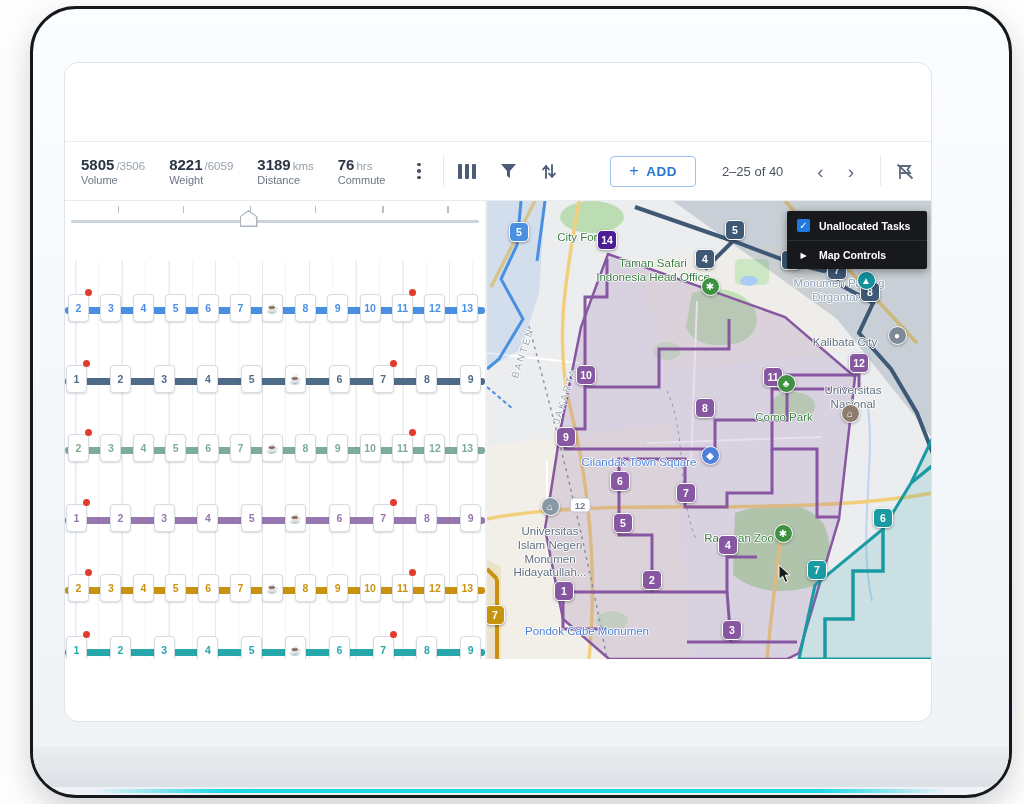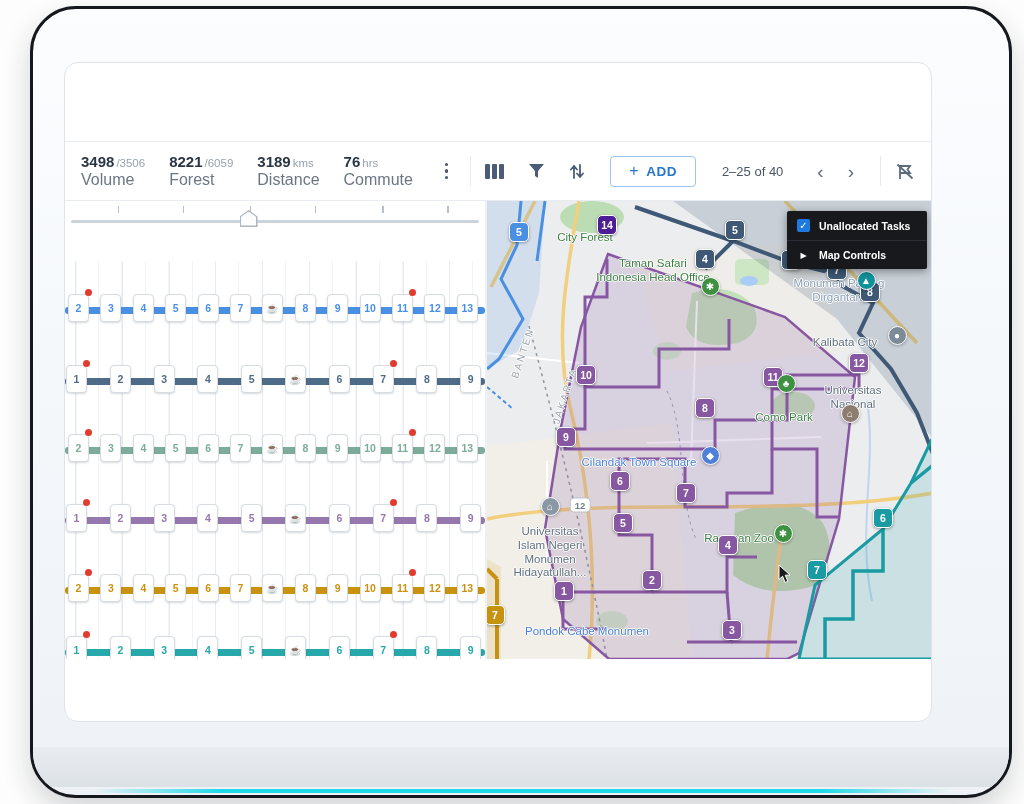--- a/index.html
+++ b/index.html
@@ -13,21 +13,21 @@
     background:linear-gradient(90deg,transparent,#1fd9e6 15%,#1fd9e6 85%,transparent);}
   
   .screen{position:absolute;left:31px;top:53px;width:868px;height:660px;background:#fff;
     border:1px solid #dfe4ea;border-radius:14px;overflow:hidden;}
   
   .toolbar{position:absolute;top:78px;left:0;right:0;height:60px;display:flex;align-items:center;
     padding:0 16px;border-top:1px solid #e8ecf0;border-bottom:1px solid #e8ecf0;background:#fff;}
   .stat{margin-right:24px;line-height:1.15;}
   .stat-top{font-size:15px;font-weight:700;color:#2b3645;}
   .stat-denom{font-size:11.5px;font-weight:400;color:#97a1ad;margin-left:2px;}
-  .stat-label{font-size:16px;color:#6a7684;margin-top:1px;}
+  .stat-label{font-size:11px;color:#6a7684;margin-top:1px;}
   .kebab{display:flex;flex-direction:column;gap:3px;padding:4px 8px;cursor:pointer;}
   .kebab i{width:3.5px;height:3.5px;border-radius:50%;background:#4a5668;}
   .vdiv{width:1px;height:30px;background:#e4e9ee;margin:0 14px;}
   .tool-icons{display:flex;align-items:center;gap:24px;}
   .icon-btn{display:flex;align-items:center;justify-content:center;cursor:pointer;}
   .cols-icon{display:flex;gap:2.5px;}
   .cols-icon i{width:4.5px;height:15px;background:#4a5c77;border-radius:1px;}
   .spacer{flex:1;}
   .add-btn{display:flex;align-items:center;gap:7px;border:1.5px solid #9cc3ef;color:#2a77d0;
     background:#fff;border-radius:4px;padding:7px 18px;font-size:13.5px;font-weight:700;
@@ -94,26 +94,26 @@
 <body>
 
 <div class="device">
   <div class="device-chin"></div>
   <div class="device-glow"></div>
 
   <div class="screen">
 
     <div class="toolbar">
       <div class="stat">
-        <div class="stat-top"><span>3498</span><span class="stat-denom">/3506</span></div>
+        <div class="stat-top"><span>5805</span><span class="stat-denom">/3506</span></div>
         <div class="stat-label">Volume</div>
       </div>
       <div class="stat">
         <div class="stat-top"><span>8221</span><span class="stat-denom">/6059</span></div>
-        <div class="stat-label">Forest</div>
+        <div class="stat-label">Weight</div>
       </div>
       <div class="stat">
         <div class="stat-top"><span>3189</span><span class="stat-denom">kms</span></div>
         <div class="stat-label">Distance</div>
       </div>
       <div class="stat">
         <div class="stat-top"><span>76</span><span class="stat-denom">hrs</span></div>
         <div class="stat-label">Commute</div>
       </div>
 
@@ -369,21 +369,21 @@
             <div class="map-label lc-blue" style="left: 100px; top: 431px;">
               <div>Pondok Cabe Monumen</div>
             </div>
             <div class="map-label lc-faint" style="left: 36px; top: 152px; transform: translate(-50%, -50%) rotate(-72deg);">
               <div>BANTEN</div>
             </div>
             <div class="map-label lc-faint" style="left: 78px; top: 195px; transform: translate(-50%, -50%) rotate(-72deg);">
               <div>JAKARTA</div>
             </div>
             <div class="marker" style="left: 32px; top: 45px; background: rgb(74, 144, 226);">5</div>
-            <div class="marker" style="left: 120px; top: 38px; background: #4c1d95;">14</div>
+            <div class="marker" style="left: 120px; top: 53px; background: #4c1d95;">14</div>
             <div class="marker" style="left: 248px; top: 43px; background: rgb(62, 88, 117);">5</div>
             <div class="marker" style="left: 218px; top: 72px; background: rgb(62, 88, 117);">4</div>
             <div class="marker" style="left: 304px; top: 73px; background: rgb(62, 88, 117);">6</div>
             <div class="marker" style="left: 350px; top: 83px; background: rgb(62, 88, 117);">7</div>
             <div class="marker" style="left: 383px; top: 105px; background: rgb(62, 88, 117);">8</div>
             <div class="marker" style="left: 372px; top: 176px; background: rgb(135, 87, 161);">12</div>
             <div class="marker" style="left: 99px; top: 188px; background: rgb(135, 87, 161);">10</div>
             <div class="marker" style="left: 286px; top: 190px; background: rgb(135, 87, 161);">11</div>
             <div class="marker" style="left: 218px; top: 221px; background: rgb(135, 87, 161);">8</div>
             <div class="marker" style="left: 79px; top: 250px; background: rgb(135, 87, 161);">9</div>

